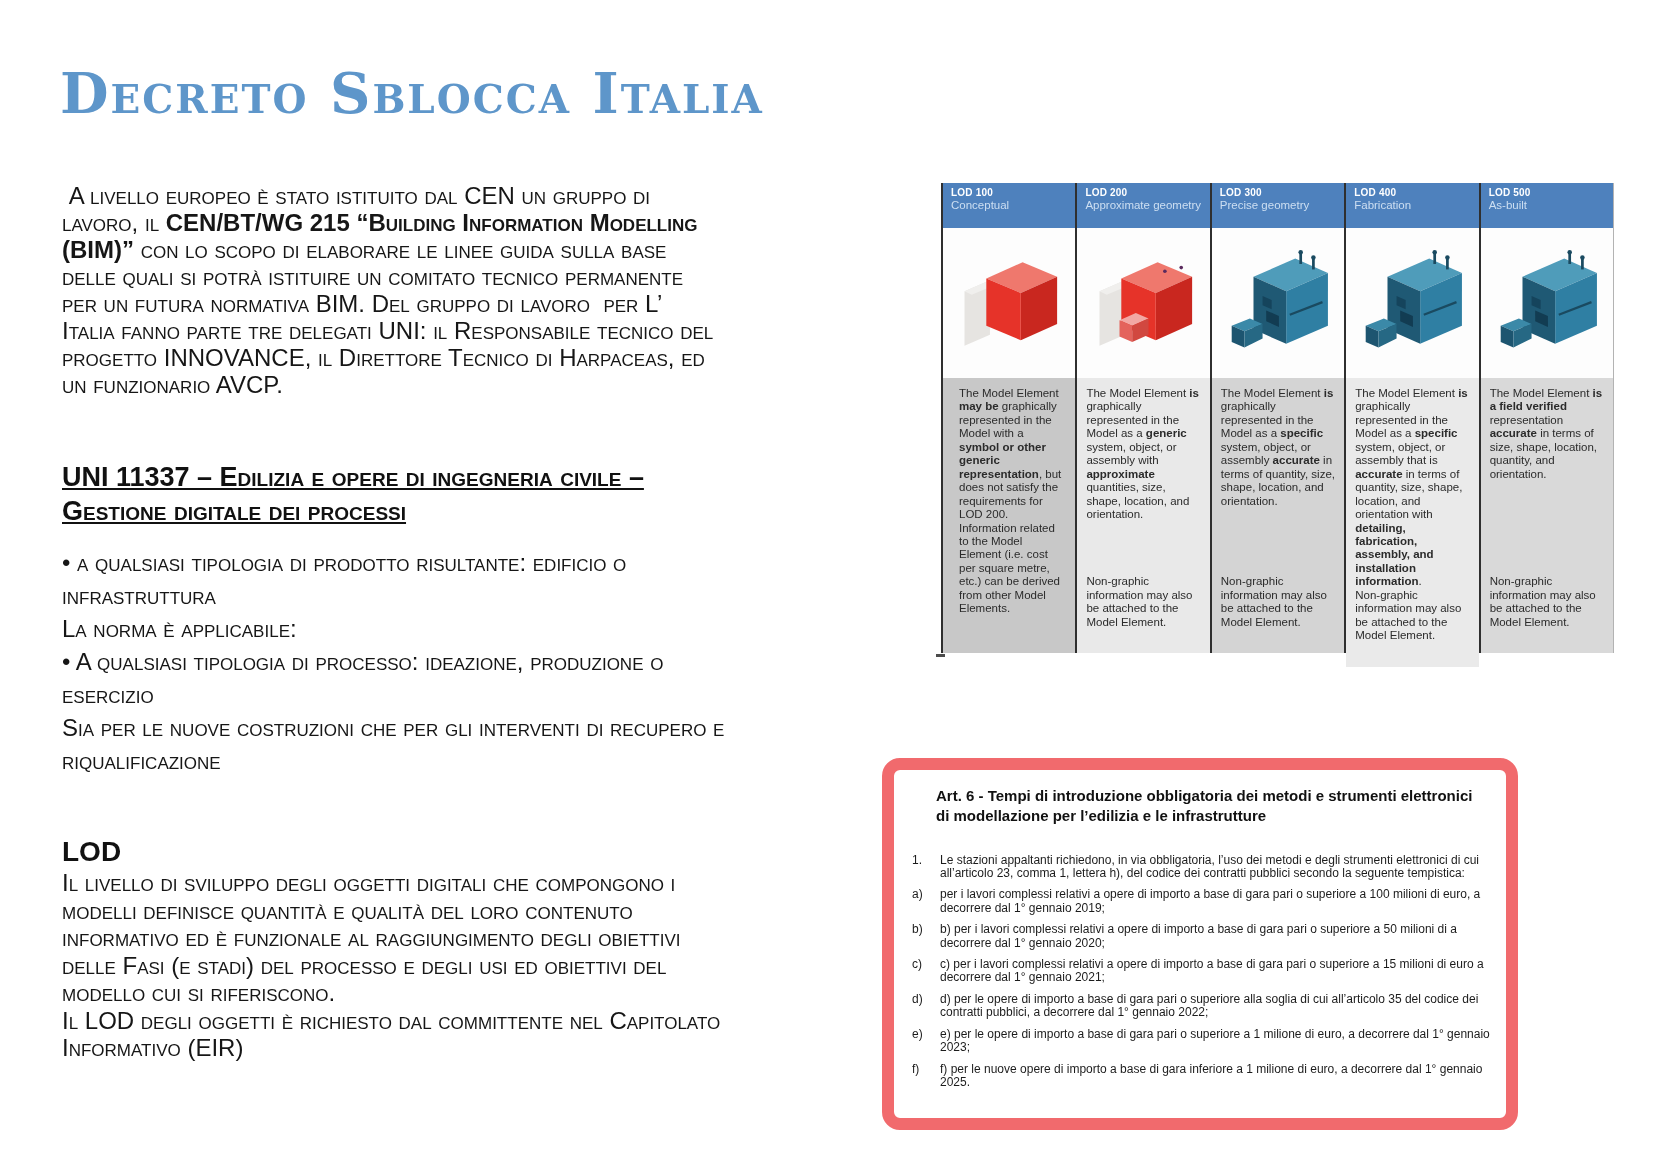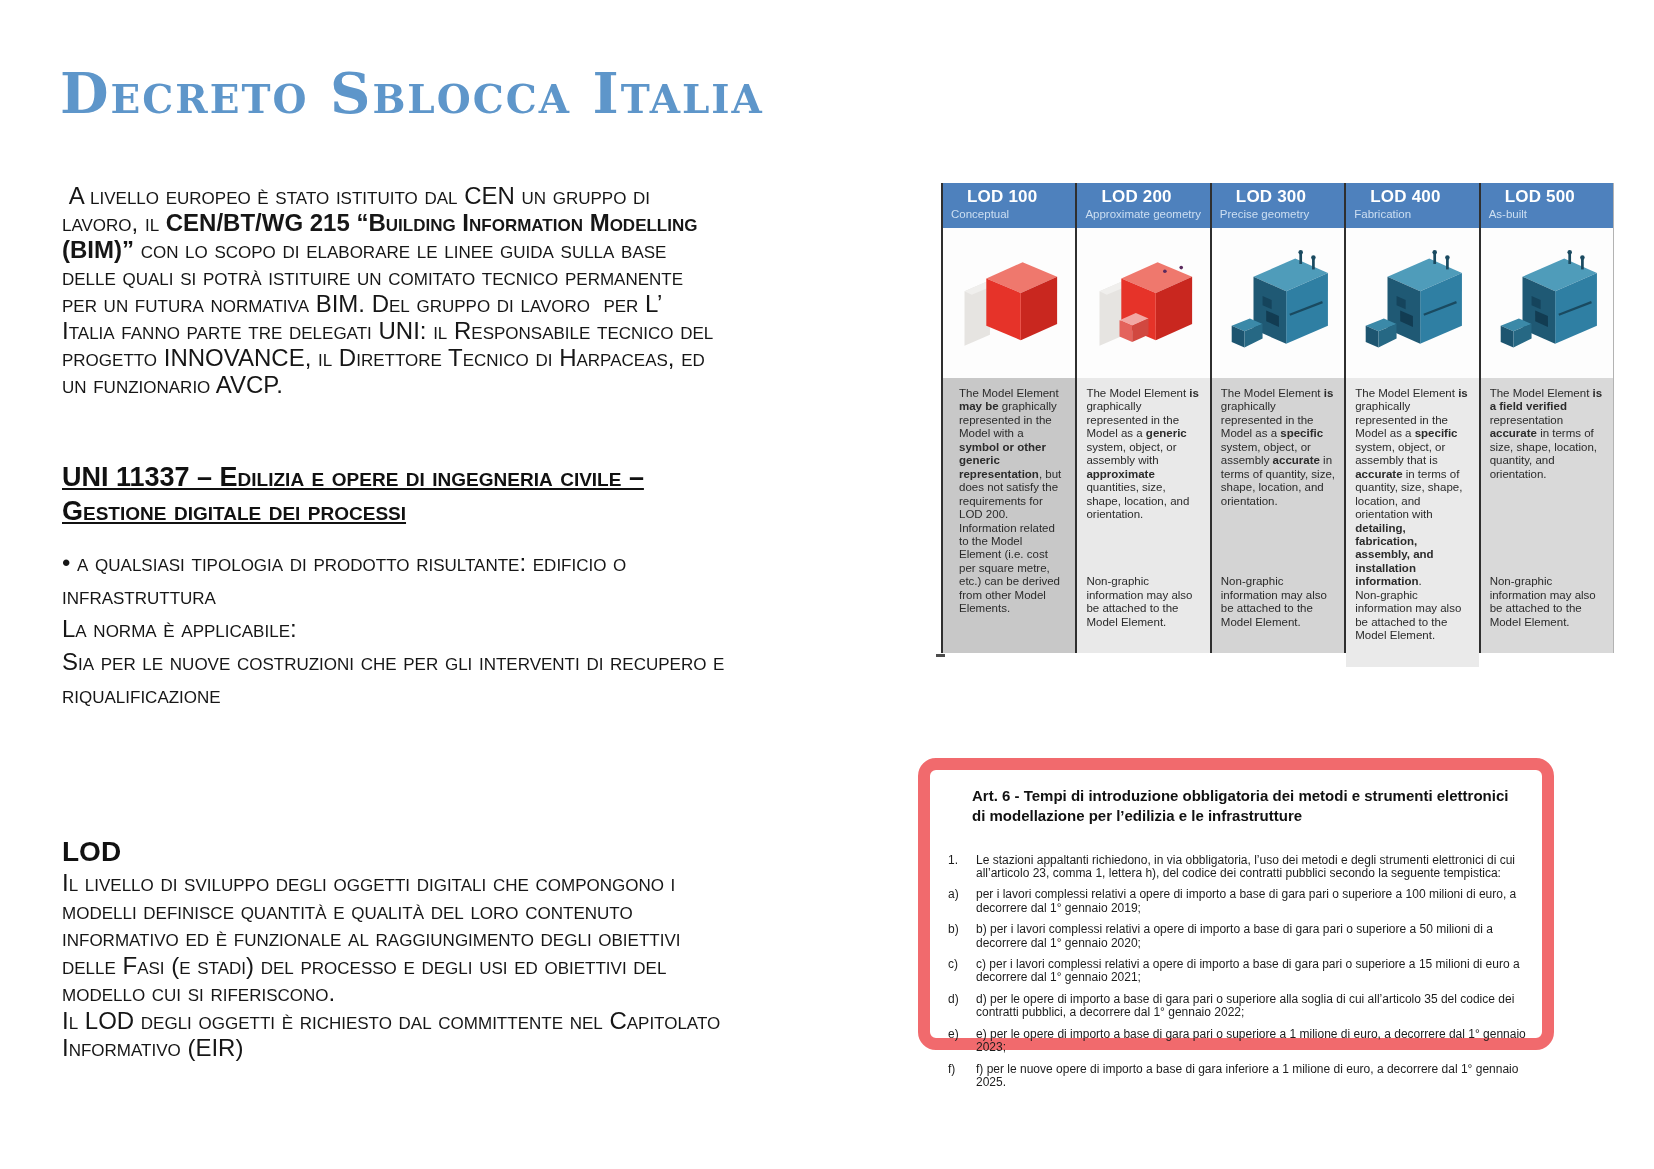--- a/index.html
+++ b/index.html
@@ -53,21 +53,21 @@
     display:flex;
   }
   .lod-col {
     flex:1 1 0; display:flex; flex-direction:column;
     border-left:2px solid #2f2f2f;
   }
   .lod-col:last-child { border-right:1px solid #b3b3b3; }
   .lod-header {
     height:45px; background:#4e81bd; padding:4px 8px 2px 8px; flex:0 0 45px;
   }
-  .lod-header .t { font-weight:bold; font-size:17px; color:#ffffff; letter-spacing:.2px;margin-left:16px; }
+  .lod-header .t { font-weight:bold; font-size:10px; color:#ffffff; letter-spacing:.2px; }
   .lod-header .s { font-size:11.5px; color:#cddff2; margin-top:1px; }
   .lod-img {
     flex:0 0 150px; background:#fdfdfd;
     display:flex; align-items:center; justify-content:center;
   }
   .lod-body {
     flex:1 1 auto;
     padding:9px 9px 24px 9px;
     font-size:11.5px; line-height:1.17; color:#2b2b2b;
     display:flex; flex-direction:column; justify-content:space-between;
@@ -76,21 +76,21 @@
   .lod-col:nth-child(2) .lod-body { background:#e9e9e9; }
   .lod-col:nth-child(3) .lod-body { background:#d4d4d4; }
   .lod-col:nth-child(4) .lod-body { background:#eaeaea; }
   .lod-col:nth-child(5) .lod-body { background:#d9d9d9; }
   .table-dash {
     position:absolute; left:936px; top:654px; width:9px; height:3px; background:#4c4c4c;
   }
 
   
   .art6-box {
-    position:absolute; left:918px; top:758px; width:636px; height:292px;
+    position:absolute; left:882px; top:758px; width:636px; height:372px;
     background:#ffffff;
     border:12px solid #f16a6d; border-radius:18px;
     padding:12px 16px 10px 18px;
   }
   .art6-title {
     margin-left:24px; margin-top:4px; width:548px;
     font-size:15px; line-height:1.32; font-weight:bold; color:#111;
   }
   .art6-list { margin-top:28px; }
   .art6-item {
@@ -107,20 +107,21 @@
 
 <h1 class="slide-title">Decreto Sblocca Italia</h1>
 
 <p class="intro-para sc runs"><span> A livello europeo è stato istituito dal CEN un gruppo di lavoro, il </span><b>CEN/BT/WG 215 “Building Information Modelling (BIM)”</b><span> con lo scopo di elaborare le linee guida sulla base delle quali si potrà istituire un comitato tecnico permanente per un futura normativa BIM. Del gruppo di lavoro  per L’ Italia fanno parte tre delegati UNI: il Responsabile tecnico del progetto INNOVANCE, il Direttore Tecnico di Harpaceas, ed un funzionario AVCP.</span></p>
 
 <h2 class="uni-heading sc">UNI 11337 – Edilizia e opere di ingegneria civile – Gestione digitale dei processi</h2>
 
 <div class="norma-block sc">
   <div>• a qualsiasi tipologia di prodotto risultante: edificio o infrastruttura</div>
   <div>La norma è applicabile:</div>
+  <div>• A qualsiasi tipologia di processo: ideazione, produzione o esercizio</div>
   <div>Sia per le nuove costruzioni che per gli interventi di recupero e riqualificazione</div>
 </div>
 
 <h2 class="lod-heading">LOD</h2>
 
 <div class="lod-block sc">
   <div>Il livello di sviluppo degli oggetti digitali che compongono i modelli definisce quantità e qualità del loro contenuto informativo ed è funzionale al raggiungimento degli obiettivi delle Fasi (e stadi) del processo e degli usi ed obiettivi del modello cui si riferiscono.</div>
   <div>Il LOD degli oggetti è richiesto dal committente nel Capitolato Informativo (EIR)</div>
 </div>
 

